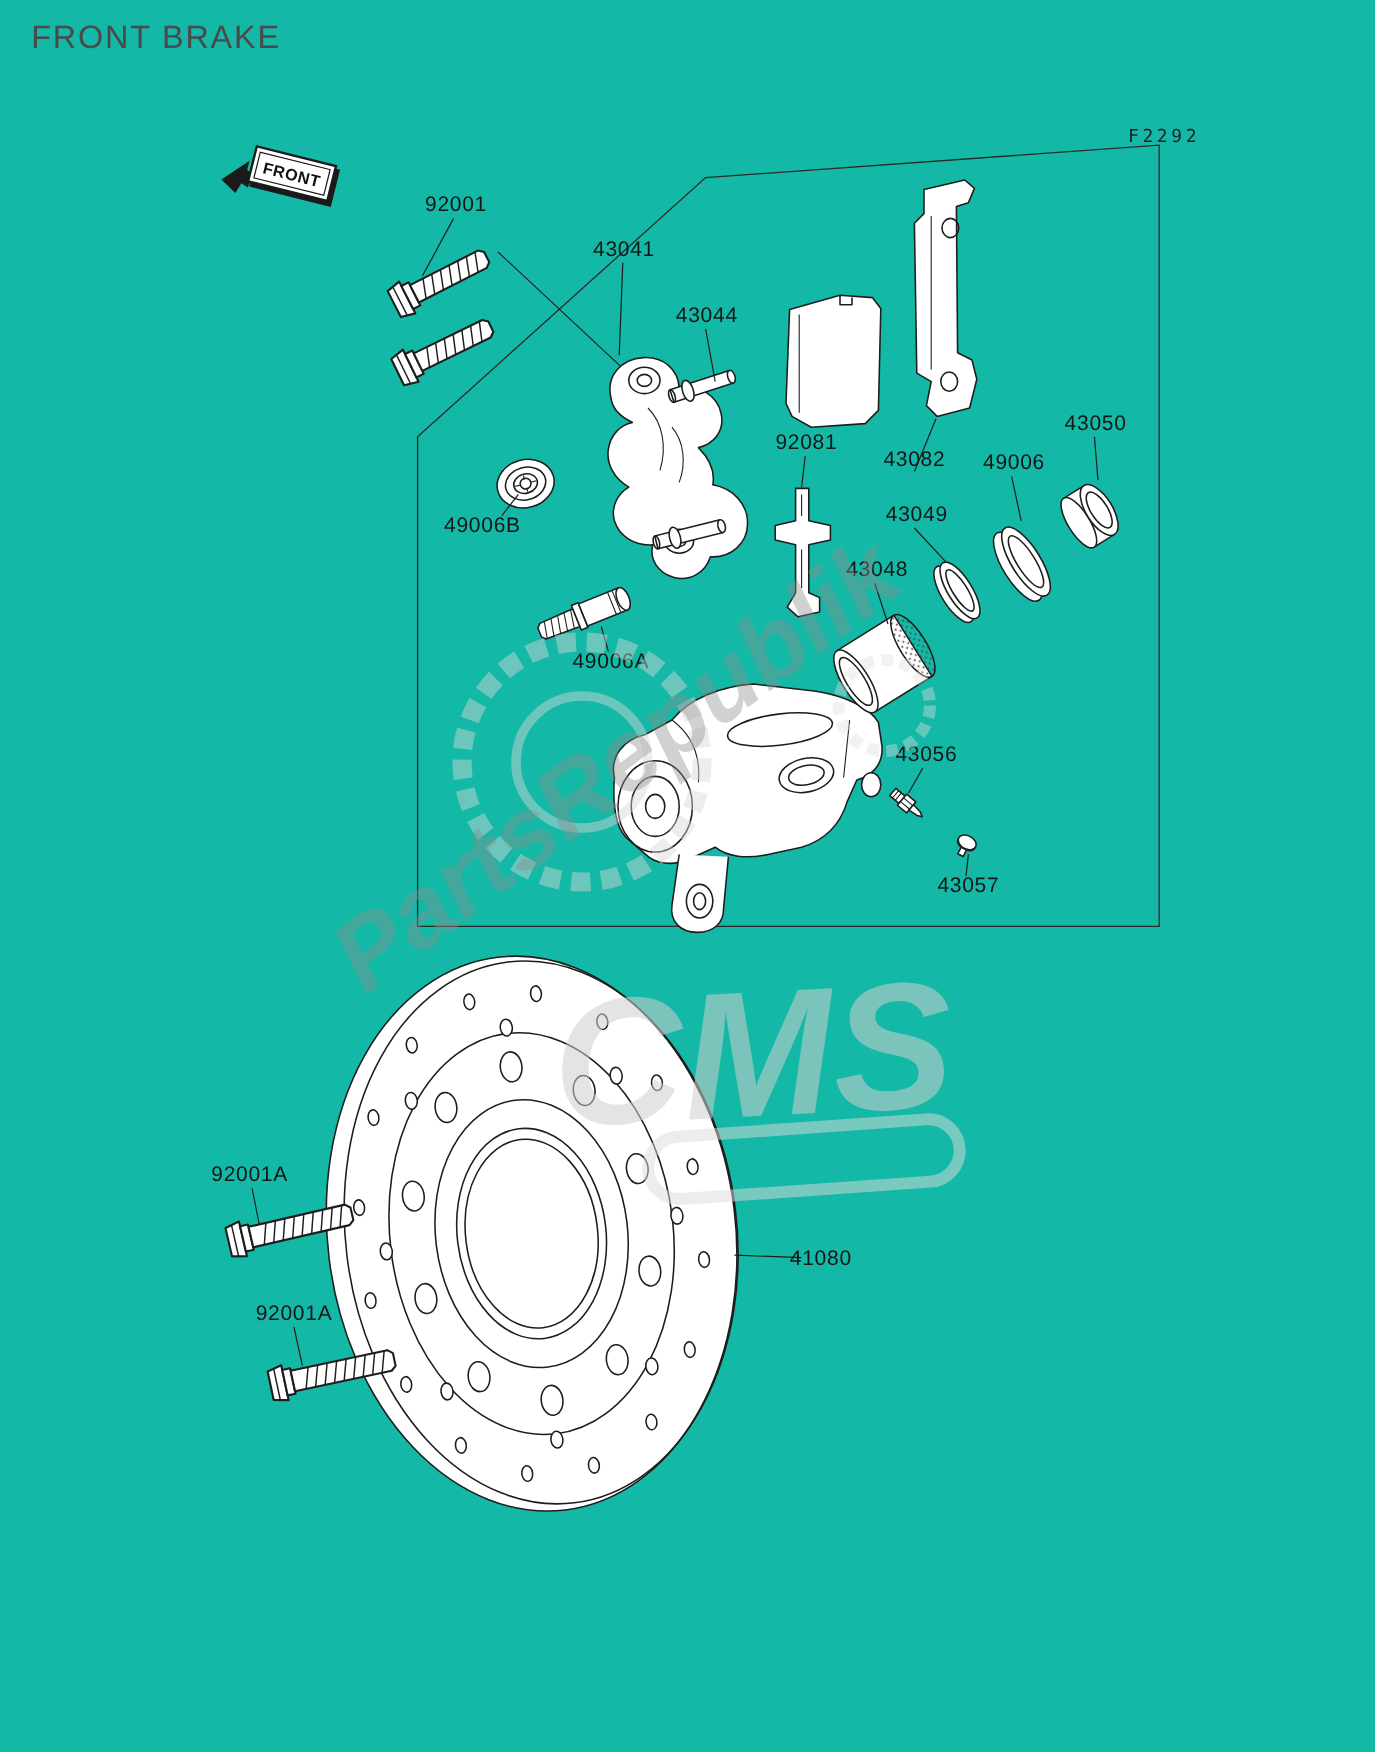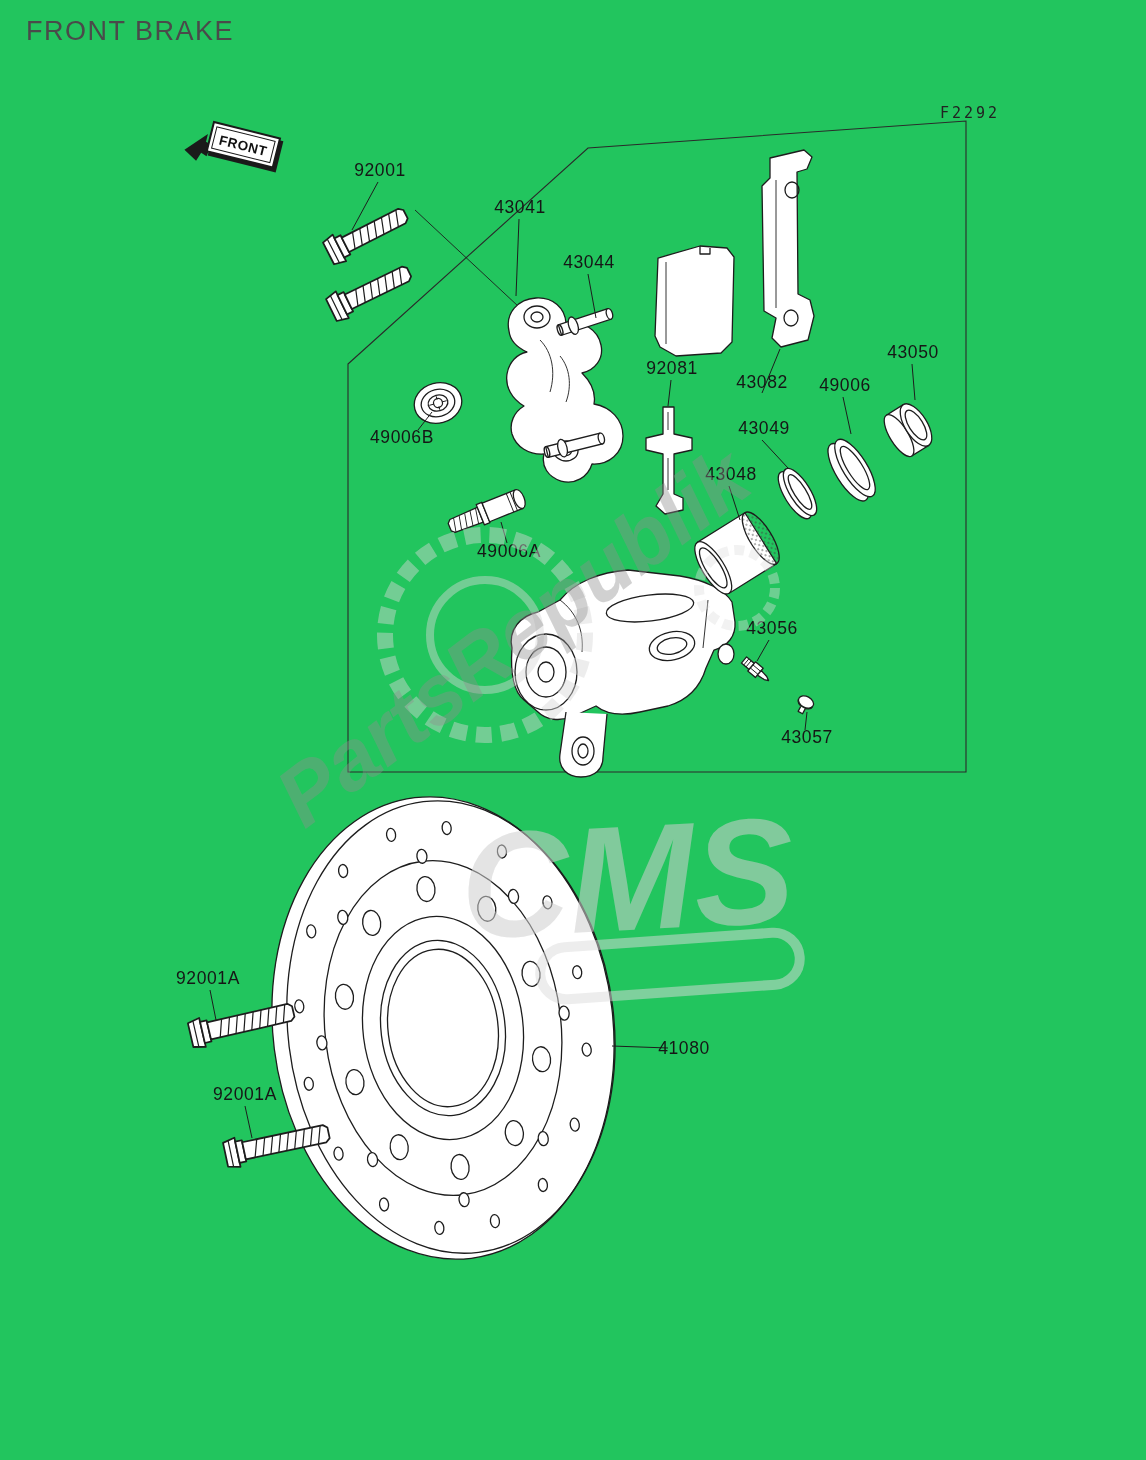--- a/index.html
+++ b/index.html
@@ -1,16 +1,16 @@
 <!DOCTYPE html>
 <html><head>
 <meta charset="utf-8">
 <style>
   html,body { margin:0; padding:0; background:#ffffff; }
-  .page { position:relative; width:1146px; height:1460px; background:#22c55e; overflow:hidden; }
+  .page { position:relative; width:1146px; height:1460px; background:#14b8a6; overflow:hidden; }
   svg { position:absolute; left:0; top:0; }
   .ln  { fill:#ffffff; stroke:#1d1d1d; stroke-width:1.3; stroke-linejoin:round; }
   .lnf { fill:none;    stroke:#1d1d1d; stroke-width:1.3; stroke-linejoin:round; }
   .th  { fill:none;    stroke:#1d1d1d; stroke-width:0.9; }
   .leader { stroke:#1d1d1d; stroke-width:1; fill:none; }
   .box { fill:none; stroke:#2a2a2a; stroke-width:1.1; }
   .plabel { font:17.5px "Liberation Sans", sans-serif; fill:#161616; letter-spacing:0.6px; }
   .title  { font:27px "Liberation Sans", sans-serif; fill:#4a4a4a; letter-spacing:1.5px; }
   .figcode{ font:15px "DejaVu Sans Mono", monospace; fill:#222; letter-spacing:3px; }
   .flagtxt{ font:bold 13.5px "Liberation Sans", sans-serif; fill:#111; letter-spacing:0.5px; }

